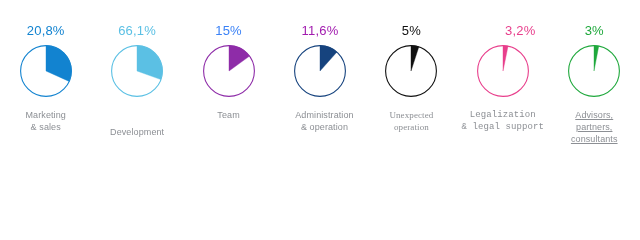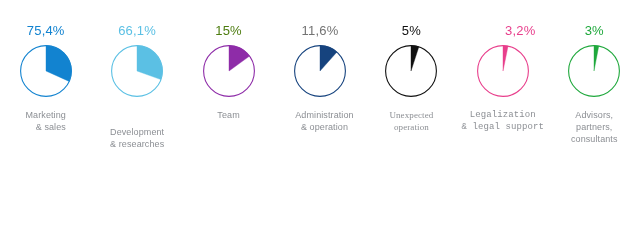--- a/index.html
+++ b/index.html
@@ -70,59 +70,58 @@
   }
   .cat-label .ln {
     display: block;
   }
 </style>
 </head>
 <body>
 
 <div id="chart-row">
     <div class="chart-cell">
-      <div class="pct-label" style="color: rgb(18, 131, 208);">75,4%</div>
+      <div class="pct-label" style="color: rgb(18, 131, 208);">20,8%</div>
       <div class="pie-wrap">
         <svg viewBox="0 0 54 54">
           <circle cx="27" cy="27" r="25.4" fill="#ffffff" stroke="#1283d0" stroke-width="1.1"></circle>
           <path d="M 27 27 L 27.000 1.600 A 25.4 25.4 0 0 1 50.182 37.380 Z" fill="#1283d0" stroke="#1283d0" stroke-width="0.4" stroke-linejoin="round"></path>
         </svg>
       </div>
-      <div class="cat-label" style="color: rgb(140, 143, 148); text-align: right;">
+      <div class="cat-label" style="color: rgb(140, 143, 148);">
         <span class="ln">Marketing</span>
         <span class="ln">&amp; sales</span>
       </div>
     </div>
     <div class="chart-cell">
       <div class="pct-label" style="color: rgb(91, 192, 228);">66,1%</div>
       <div class="pie-wrap">
         <svg viewBox="0 0 54 54">
           <circle cx="27" cy="27" r="25.4" fill="#ffffff" stroke="#5bc0e4" stroke-width="1.1"></circle>
           <path d="M 27 27 L 27.000 1.600 A 25.4 25.4 0 0 1 50.898 35.604 Z" fill="#5bc0e4" stroke="#5bc0e4" stroke-width="0.4" stroke-linejoin="round"></path>
         </svg>
       </div>
       <div class="cat-label" style="color: rgb(140, 143, 148); margin-top: 28px;">
         <span class="ln">Development</span>
-        <span class="ln">&amp; researches</span>
       </div>
     </div>
     <div class="chart-cell">
-      <div class="pct-label" style="color: #4d7c0f;">15%</div>
+      <div class="pct-label" style="color: #3b82f6;">15%</div>
       <div class="pie-wrap">
         <svg viewBox="0 0 54 54">
           <circle cx="27" cy="27" r="25.4" fill="#ffffff" stroke="#8e2ca8" stroke-width="1.1"></circle>
           <path d="M 27 27 L 27.000 1.600 A 25.4 25.4 0 0 1 47.549 12.070 Z" fill="#8e2ca8" stroke="#8e2ca8" stroke-width="0.4" stroke-linejoin="round"></path>
         </svg>
       </div>
       <div class="cat-label" style="color: rgb(140, 143, 148);">
         <span class="ln">Team</span>
       </div>
     </div>
     <div class="chart-cell">
-      <div class="pct-label" style="color: #737373;">11,6%</div>
+      <div class="pct-label" style="color: #a21caf;">11,6%</div>
       <div class="pie-wrap">
         <svg viewBox="0 0 54 54">
           <circle cx="27" cy="27" r="25.4" fill="#ffffff" stroke="#16437e" stroke-width="1.1"></circle>
           <path d="M 27 27 L 27.000 1.600 A 25.4 25.4 0 0 1 43.917 8.053 Z" fill="#16437e" stroke="#16437e" stroke-width="0.4" stroke-linejoin="round"></path>
         </svg>
       </div>
       <div class="cat-label" style="color: rgb(140, 143, 148); margin-left: 9px;">
         <span class="ln">Administration</span>
         <span class="ln">&amp; operation</span>
       </div>
@@ -154,19 +153,19 @@
       </div>
     </div>
     <div class="chart-cell">
       <div class="pct-label" style="color: rgb(31, 168, 60);">3%</div>
       <div class="pie-wrap">
         <svg viewBox="0 0 54 54">
           <circle cx="27" cy="27" r="25.4" fill="#ffffff" stroke="#1fa83c" stroke-width="1.1"></circle>
           <path d="M 27 27 L 27.000 1.600 A 25.4 25.4 0 0 1 31.759 2.050 Z" fill="#1fa83c" stroke="#1fa83c" stroke-width="0.4" stroke-linejoin="round"></path>
         </svg>
       </div>
-      <div class="cat-label" style="color: rgb(140, 143, 148);">
+      <div class="cat-label" style="color: rgb(140, 143, 148); text-decoration: underline;">
         <span class="ln">Advisors,</span>
         <span class="ln">partners,</span>
         <span class="ln">consultants</span>
       </div>
     </div>
   </div>
 
 </body></html>

